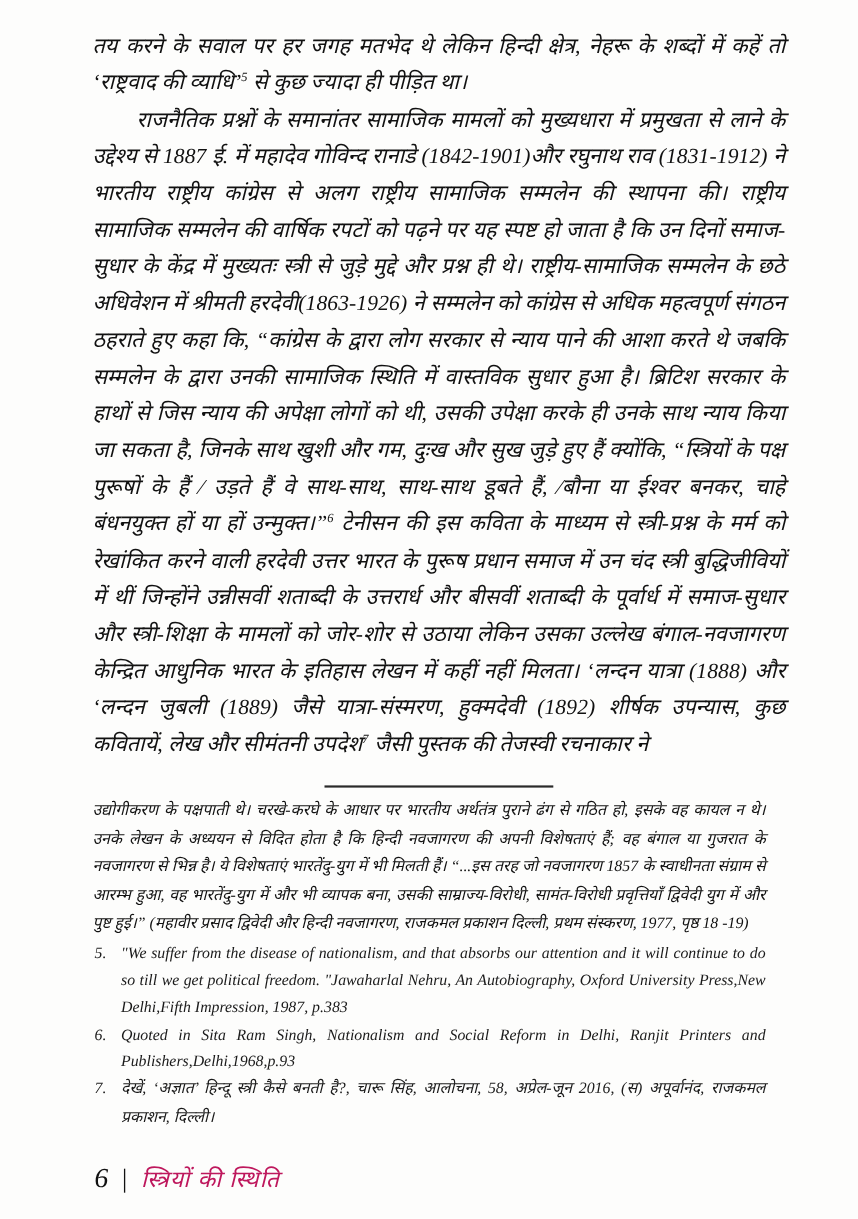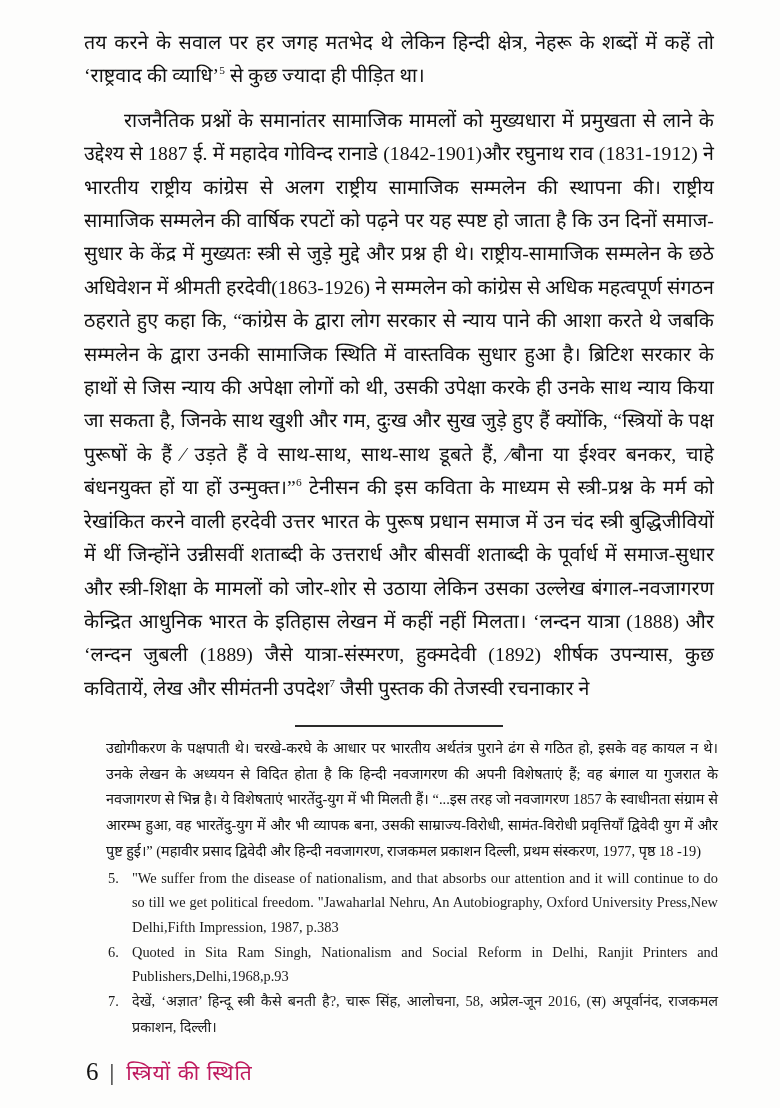--- a/index.html
+++ b/index.html
@@ -11,20 +11,21 @@
     font-family: "Liberation Serif", "DejaVu Serif", serif;
     color: #1a1a1a;
   }
   .page {
     position: relative;
     width: 780px;
     height: 1108px;
     background: #fdfdfc;
     box-sizing: border-box;
     overflow: hidden;
+    font-style: italic;
   }
   .content {
     position: absolute;
     left: 84px;
     top: 26px;
     width: 630px;
   }
 
   
   .body-block {
@@ -34,41 +35,40 @@
     text-align: justify;
     text-justify: inter-word;
     color: #111111;
     letter-spacing: 0.1px;
   }
   .body-block p {
     margin: 0;
   }
   .body-block p.indent {
     text-indent: 40px;
-    margin-top: 11px;
   }
   sup {
     font-size: 0.58em;
     vertical-align: super;
     line-height: 0;
   }
 
   
   .fn-rule {
     margin-top: 20px;
     margin-bottom: 9px;
     width: 208px;
     height: 0;
     border: none;
     border-top: 2px solid #2a2a2a;
   }
 
   
   .footnotes {
-    margin-left: 22px;
+    margin-left: 0;
     width: 612px;
   }
   .fn-cont {
     font-family: "Liberation Serif", "DejaVu Serif", serif;
     font-size: 14.4px;
     line-height: 25.6px;
     text-align: justify;
     color: #111111;
     margin: 0 0 2px 0;
   }

